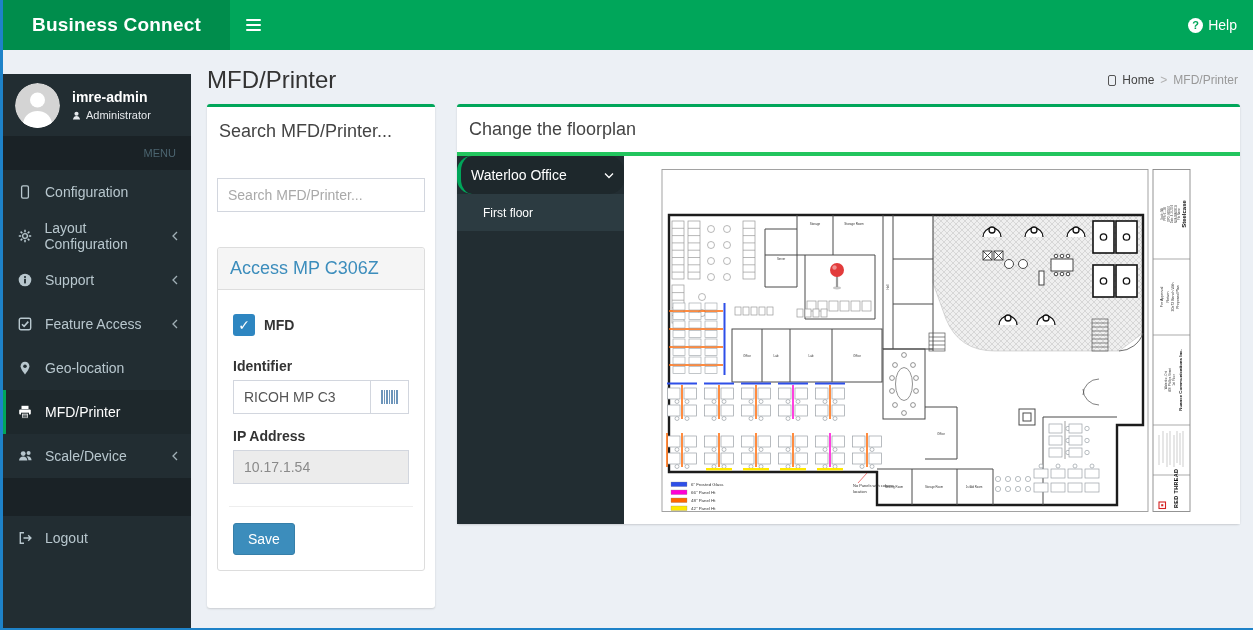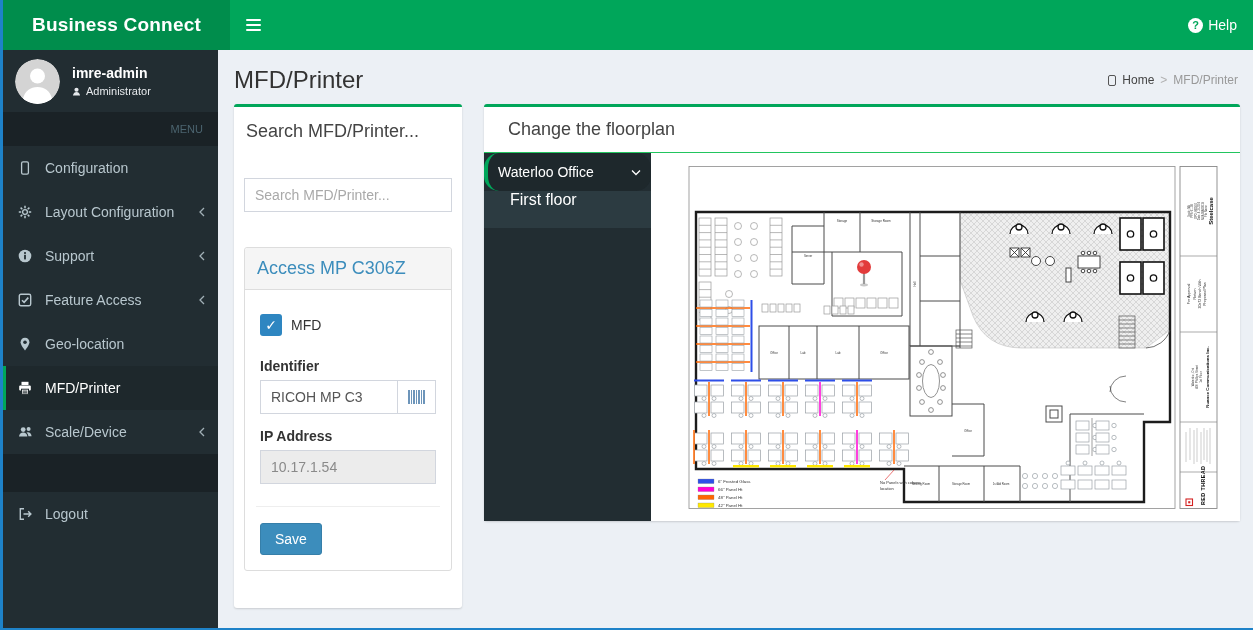--- a/index.html
+++ b/index.html
@@ -18,21 +18,21 @@
   .hamburger { padding:0 16px; height:50px; display:flex; align-items:center; cursor:pointer; }
   .hamburger .bars { display:block; width:15px; }
   .hamburger .bars span { display:block; height:2px; background:#fff; margin:3px 0; border-radius:1px; }
   .help { margin-left:auto; color:#fff; font-size:14px; padding:0 16px; height:50px;
           display:flex; align-items:center; gap:5px; cursor:pointer; }
   .q-icon { width:15px; height:15px; background:#fff; color:#00a65a; border-radius:50%;
             font-size:11px; font-weight:bold; display:inline-flex; align-items:center; justify-content:center; }
 
   
   .main { flex:1; display:flex; min-height:0; }
-  .sidebar { width:215px; background:#222d32; flex-shrink:0; color:#b8c7ce; }
+  .sidebar { width:188px; background:#222d32; flex-shrink:0; color:#b8c7ce;margin-top:24px; }
   .user-panel { display:flex; align-items:center; gap:12px; padding:10px 12px; height:62px; }
   .avatar { width:45px; height:45px; border-radius:50%; overflow:hidden; flex-shrink:0; }
   .user-name { color:#fff; font-weight:bold; font-size:14px; margin-bottom:4px; }
   .user-role { color:#e6e9ec; font-size:11px; display:flex; align-items:center; gap:5px; }
   .menu-header { background:#1a2226; color:#4b646f; font-size:11px; padding:11px 15px;text-align:right; }
   .s-item { height:44px; display:flex; align-items:center; padding:0 12px;
             border-left:3px solid transparent; font-size:14px; color:#b8c7ce; cursor:pointer; }
   .s-item.active { background:#1e282c; color:#fff; border-left-color:#00a65a; }
   .s-icon { width:27px; display:flex; align-items:center; }
   .chev { margin-left:auto; display:flex; align-items:center; opacity:.85; }
@@ -59,42 +59,42 @@
   .search-input::placeholder { color:#a9a9a9; }
 
   .panel { border:1px solid #ddd; border-radius:3px; margin-top:35px; }
   .panel-heading { background:#f5f5f5; border-bottom:1px solid #ddd; padding:10px 12px;
                    border-radius:3px 3px 0 0; }
   .panel-heading a { color:#3c8dbc; font-size:18px; text-decoration:none; cursor:pointer; }
   .panel-body { padding:14px 15px 15px; }
   .checkbox-row { display:flex; align-items:center; gap:9px; margin:10px 0 22px; }
   .checkbox { width:22px; height:22px; background:#2e86c1; border-radius:3px; color:#fff;
               display:flex; align-items:center; justify-content:center; font-size:14px; font-weight:bold; cursor:pointer; }
-  .cb-label { font-weight:normal; font-size:14px; color:#333; }
+  .cb-label { font-weight:bold; font-size:14px; color:#333; }
   .field-label { font-weight:bold; font-size:14px; color:#333; margin:14px 0 6px; }
   .input-group { display:flex; margin-bottom:12px; }
   .ig-input { flex:1; min-width:0; height:34px; border:1px solid #d2d6de; padding:6px 10px;
               font-size:14px; color:#555; outline:none; }
   .ig-addon { width:38px; border:1px solid #d2d6de; border-left:none; background:#fff;
               display:flex; align-items:center; justify-content:center; cursor:pointer; }
   .ip-input { width:100%; height:34px; border:1px solid #d2d6de; background:#ececec;
               padding:14px 10px; font-size:14px; color:#8a8a8a; }
   .panel-divider { border:none; border-top:1px solid #eee; margin:22px -4px 16px; }
   .save-btn { background:#3c8dbc; border:1px solid #367fa9; color:#fff; font-size:14px;
               padding:7px 14px; border-radius:3px; cursor:pointer; }
 
-  .rc-header { padding:12px 24px; font-size:18px; color:#444; border-bottom:1px solid #22c55e; }
+  .rc-header { padding:12px 12px; font-size:18px; color:#444; border-bottom:4px solid #22c55e; }
   .rc-body { display:flex; }
   .tree { width:167px; background:#222d32; min-height:367px; flex-shrink:0; }
   .tree-item { height:38px; display:flex; align-items:center; padding:0 10px 0 10px;
                color:#fff; font-size:14px; cursor:pointer;border-radius:15px; }
   .tree-item.active { background:#1e282c; border-left:4px solid #00a65a; }
   .tree-chev { margin-left:auto; display:flex; }
-  .tree-sub { height:37px; display:flex; align-items:flex-start; padding-left:26px; background:#2c3b41;
-              color:#fff; font-size:16px; cursor:pointer; }
+  .tree-sub { height:37px; display:flex; align-items:center; padding-left:26px; background:#2c3b41;
+              color:#fff; font-size:12px; cursor:pointer; }
   .plan-wrap { flex:1; padding:11px 6px 8px 23px; background:#fff; }
   .floorplan { display:block; }
   .floorplan text { font-family:"Liberation Sans", sans-serif; }
 </style>
 </head>
 <body>
 
 <div id="app">
   <div class="edge-left"></div>
   <div class="edge-bottom"></div>

